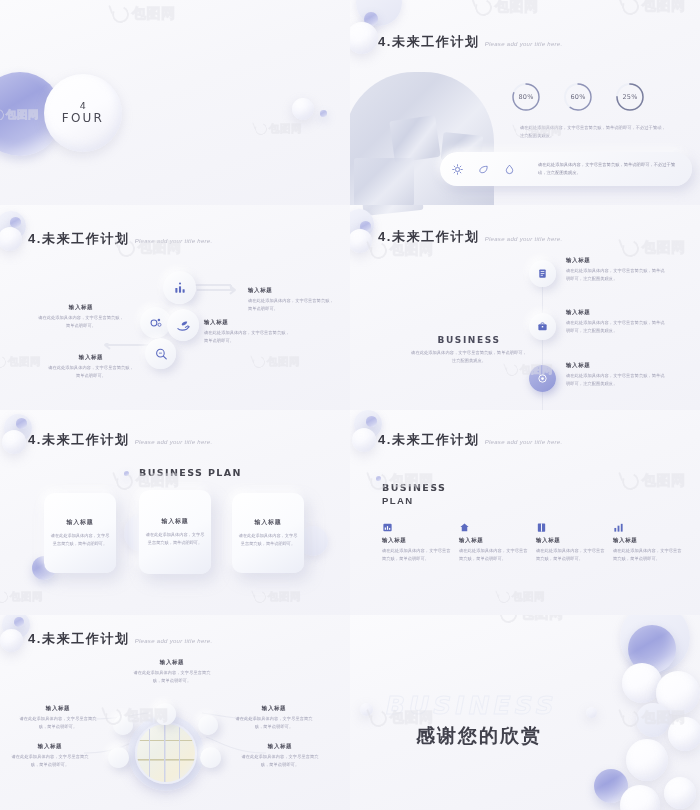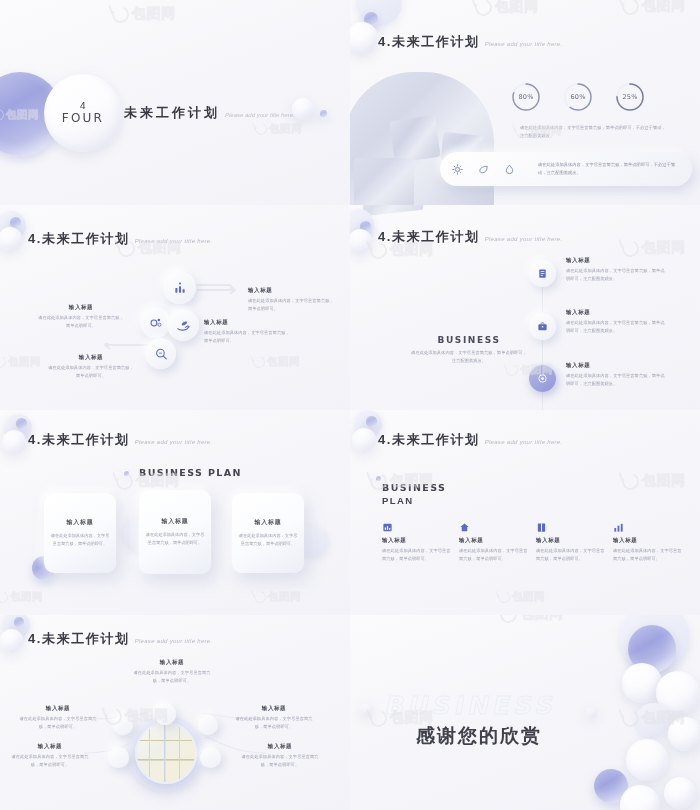--- a/index.html
+++ b/index.html
@@ -174,24 +174,20 @@
   <div class="slide">
     <div class="sphere sph-blue" style="left:-22px;top:72px;width:84px;height:84px;"></div>
     <div class="sphere sph-white" style="left:44px;top:74px;width:78px;height:78px;display:flex;align-items:center;justify-content:center;">
       <div class="s1-num">
         <b>4</b>
         <span>FOUR</span>
       </div>
     </div>
     <div class="sphere sph-white" style="left:292px;top:98px;width:22px;height:22px;"></div>
     <div class="sphere sph-blue" style="left:320px;top:110px;width:7px;height:7px;"></div>
-    <div style="position:absolute;left:124px;top:104px;display:flex;align-items:baseline;gap:5px;">
-      <span class="big-title">未来工作计划</span>
-      <span style="font-size:6px;color:#c2c2ce;font-style:italic;">Please add your title here.</span>
-    </div>
     <div class="wm" style="left:112px;top:5px;">
       <span class="bmark"></span>
       <span class="wtext">包图网</span>
     </div>
     <div class="wm sm" style="left:-8px;top:108px;">
       <span class="bmark"></span>
       <span class="wtext">包图网</span>
     </div>
     <div class="wm sm" style="left:255px;top:122px;">
       <span class="bmark"></span>

